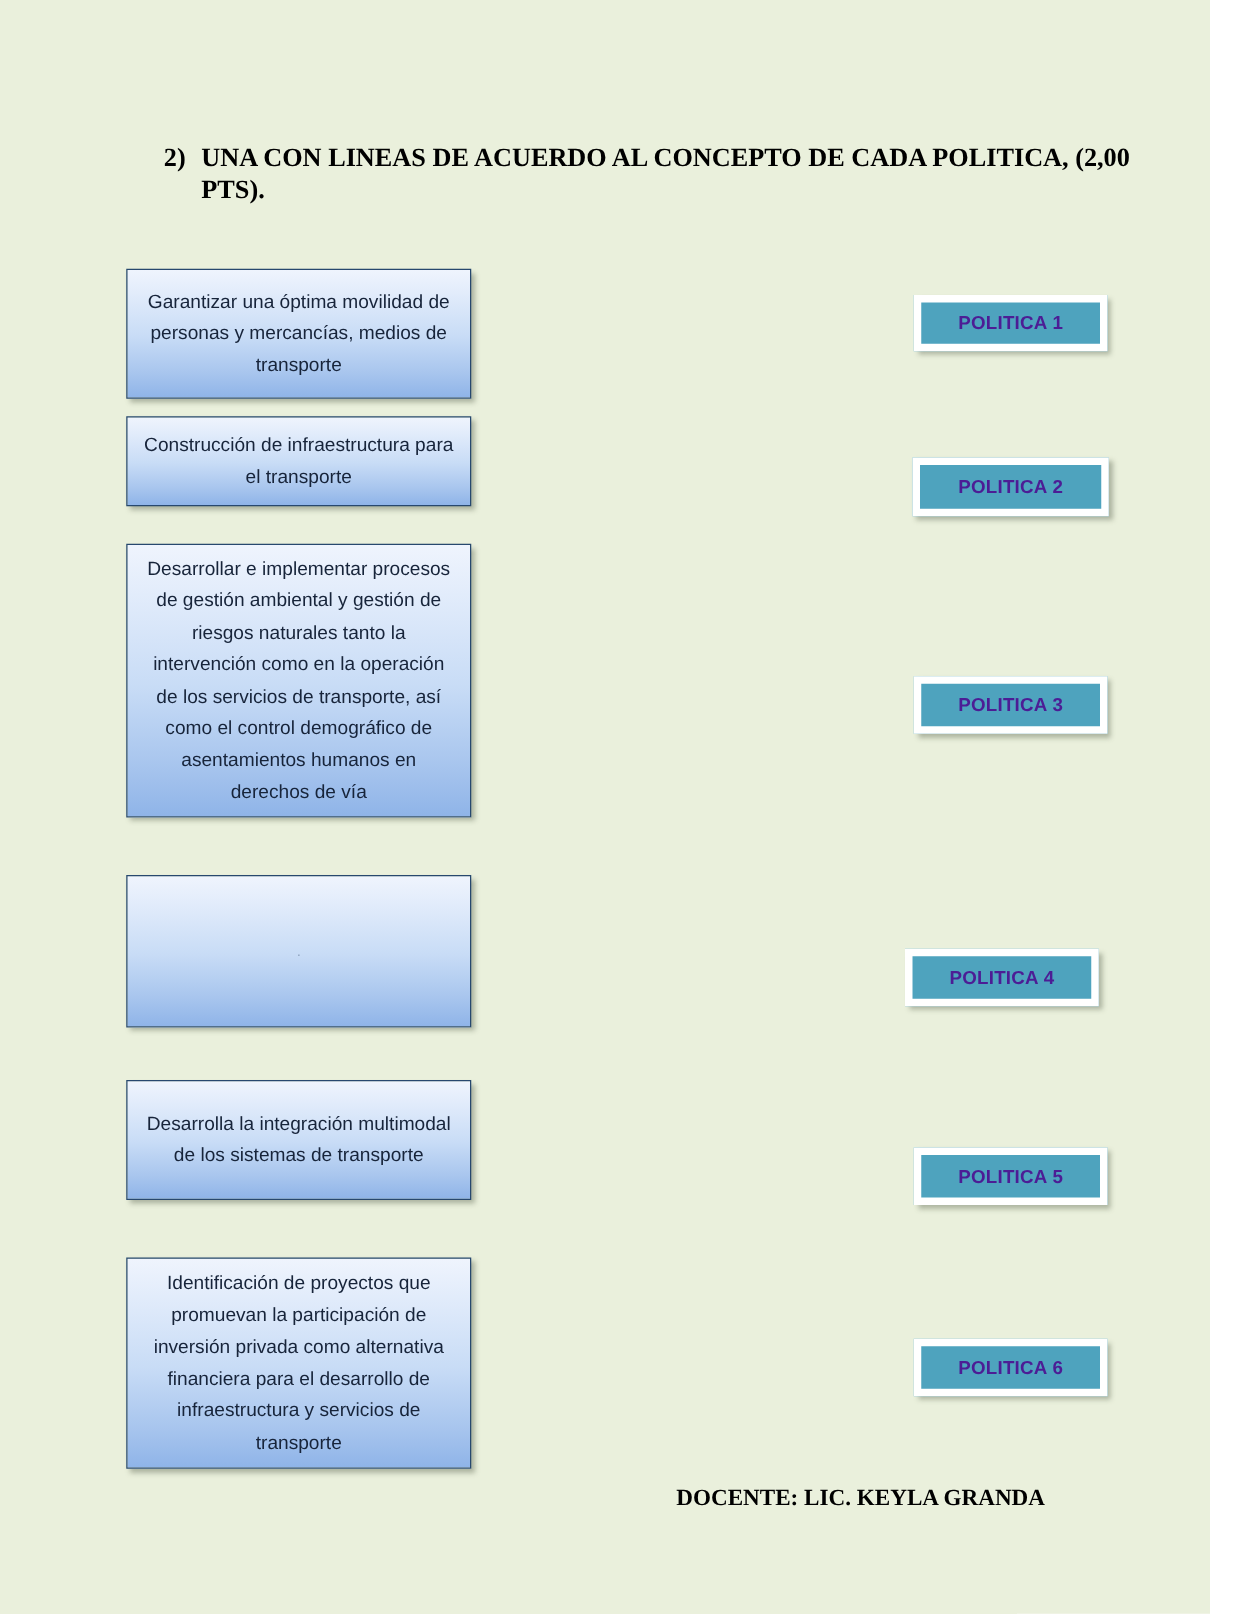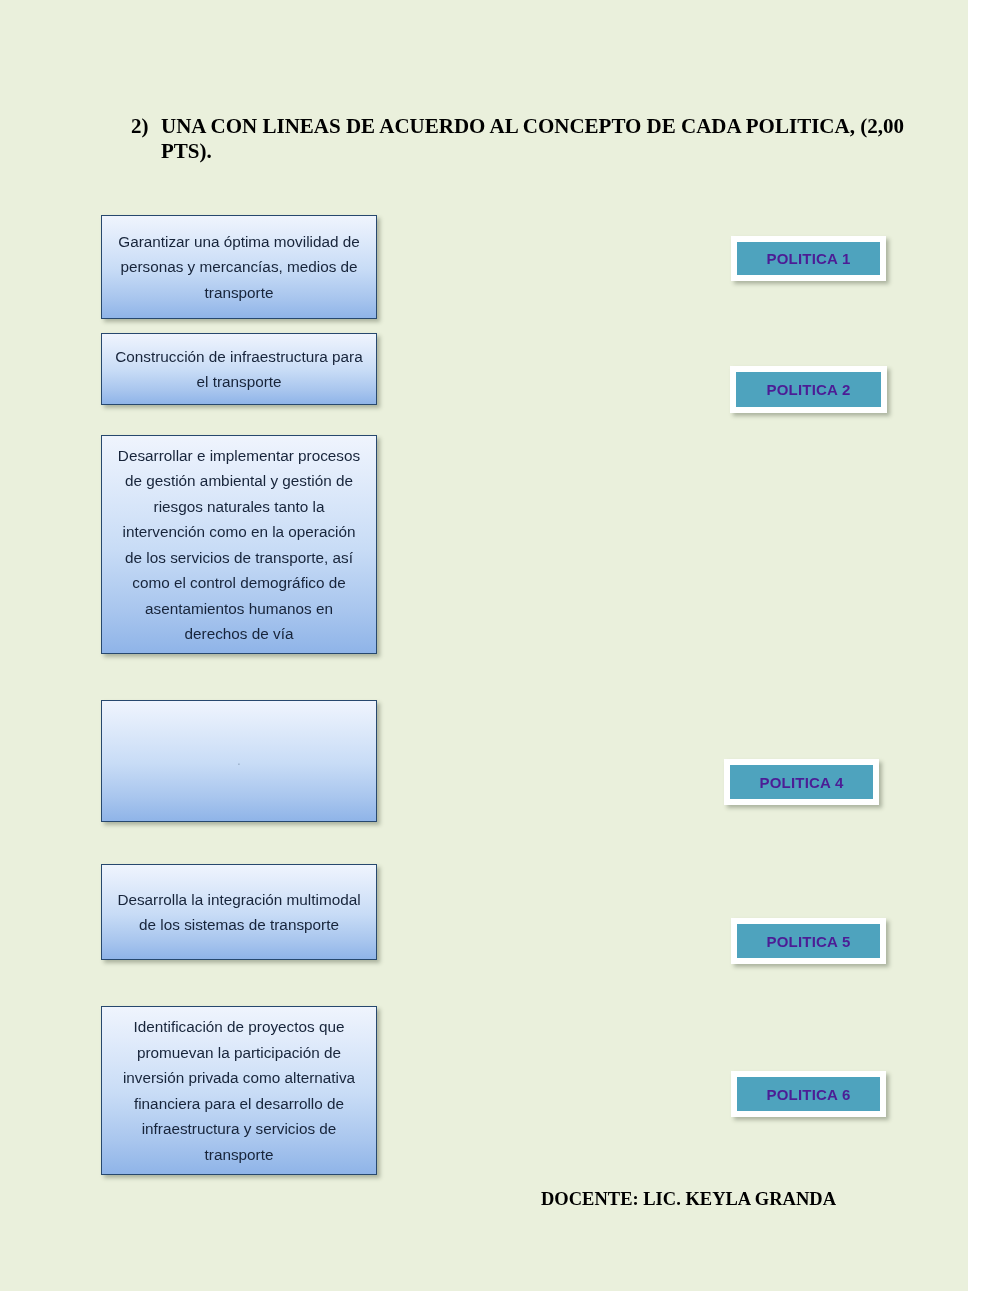--- a/index.html
+++ b/index.html
@@ -176,20 +176,23 @@
   </div>
 
   <div class="policy-box" id="policy-1">
     <span>POLITICA 1</span>
   </div>
 
   <div class="policy-box" id="policy-2">
     <span>POLITICA 2</span>
   </div>
 
+  <div class="policy-box" id="policy-3">
+    <span>POLITICA 3</span>
+  </div>
 
   <div class="policy-box" id="policy-4">
     <span>POLITICA 4</span>
   </div>
 
   <div class="policy-box" id="policy-5">
     <span>POLITICA 5</span>
   </div>
 
   <div class="policy-box" id="policy-6">

